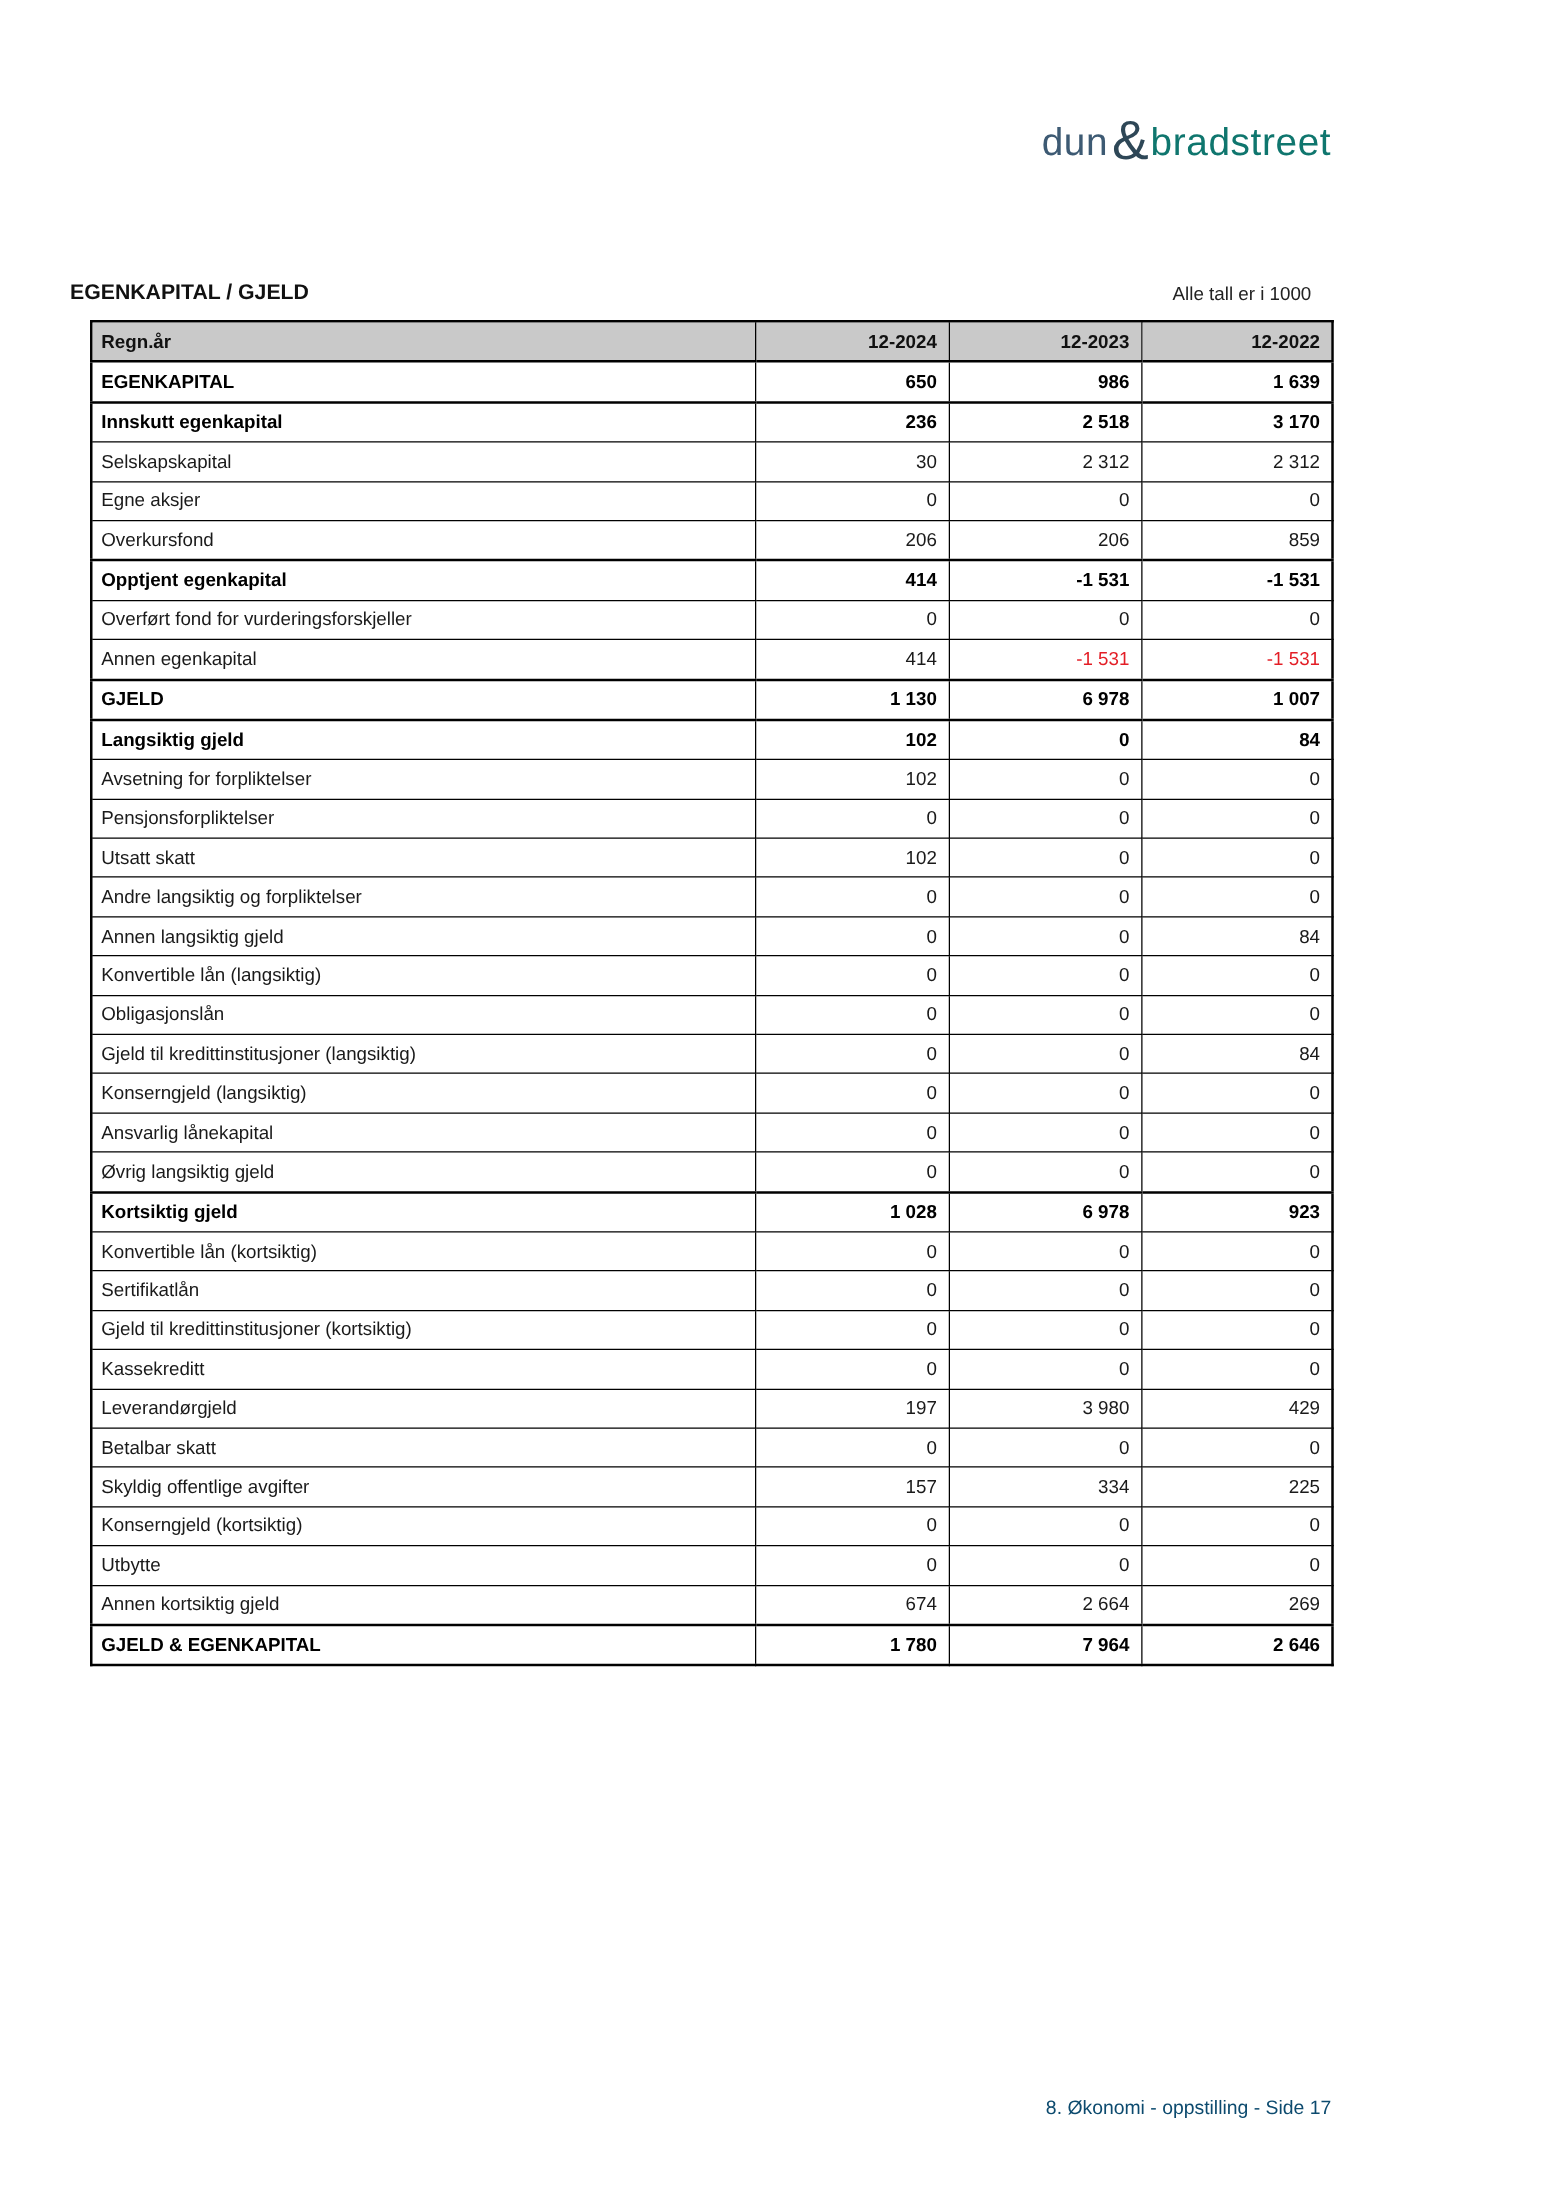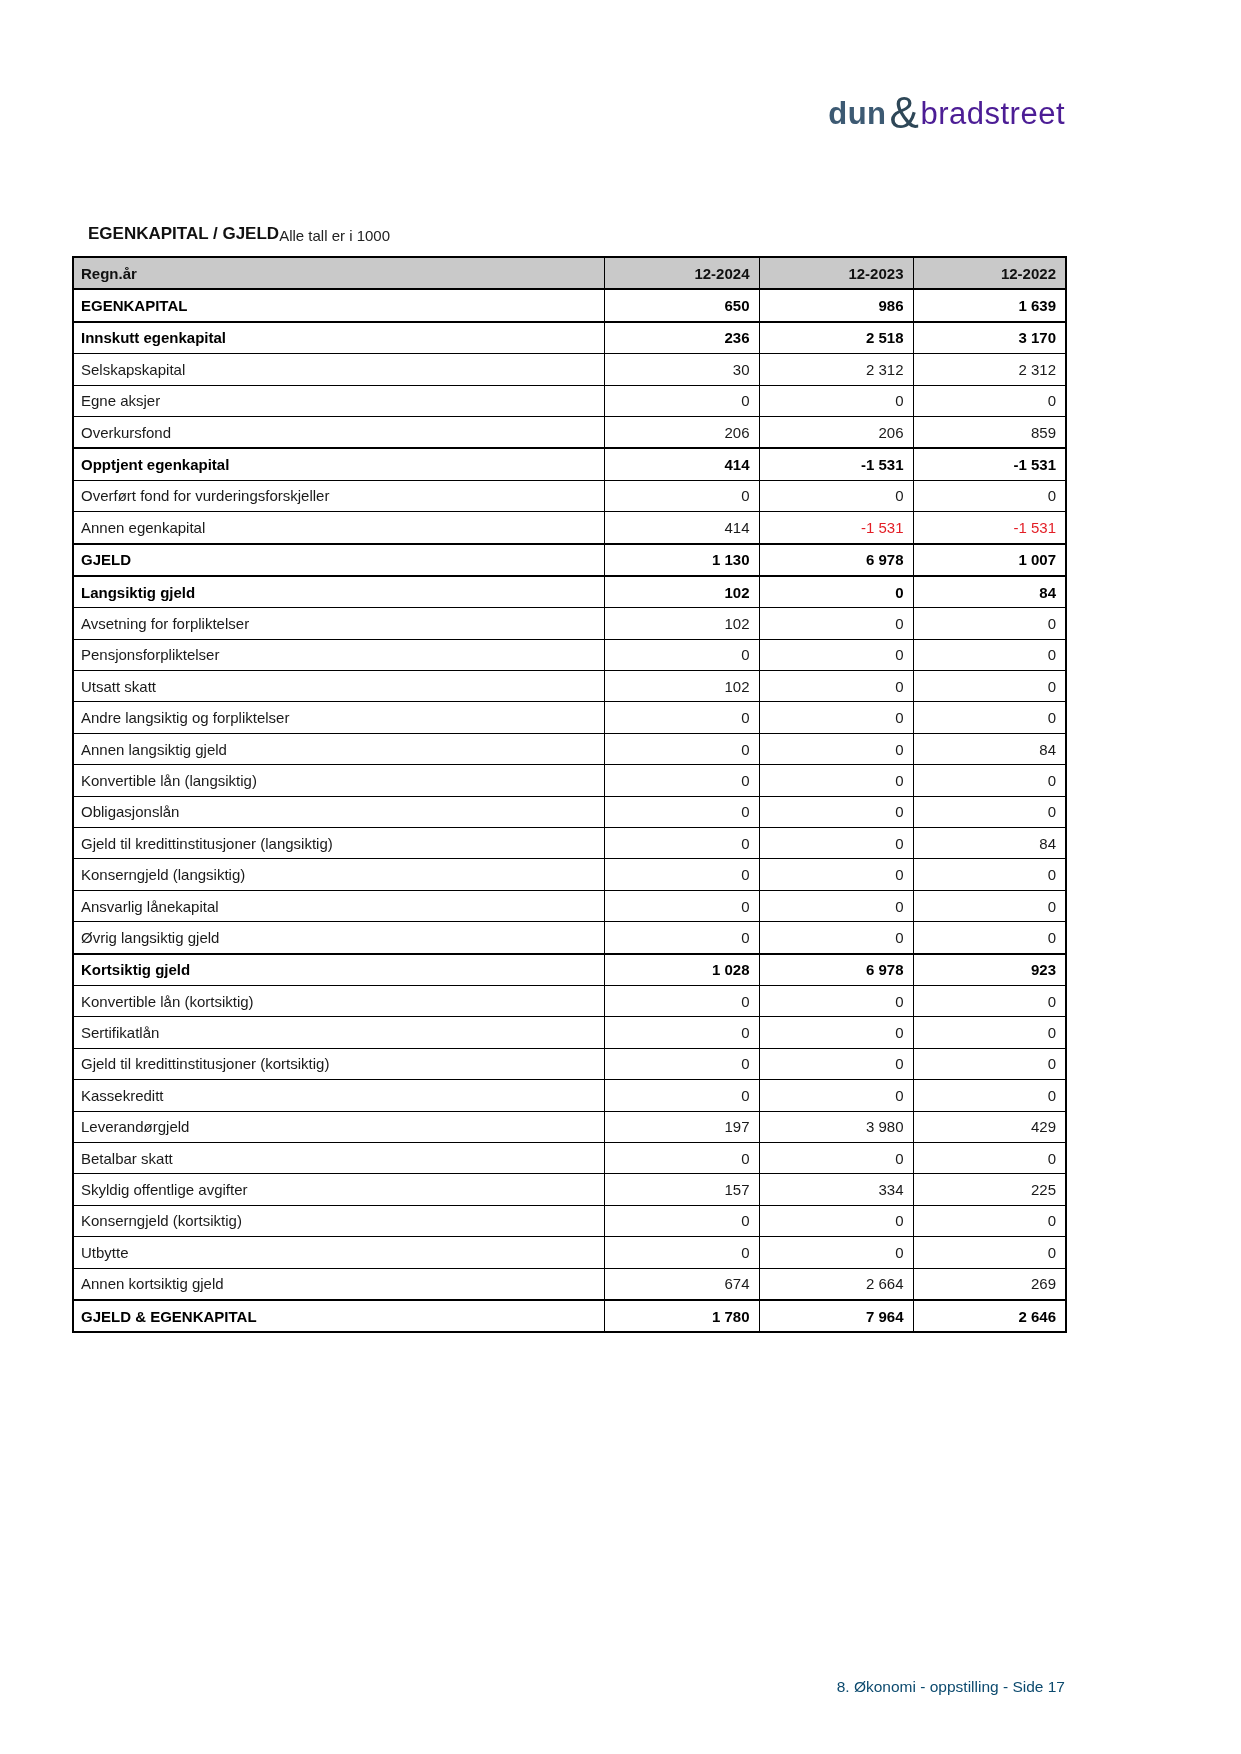--- a/index.html
+++ b/index.html
@@ -10,31 +10,31 @@
   }
   .page{position:absolute;inset:0;overflow:hidden;}
 
   
   .logo{
     position:absolute;top:70px;right:176px;
     display:flex;align-items:flex-end;line-height:1;
     font-family:"Liberation Sans", sans-serif;
     letter-spacing:0.5px;
   }
-  .logo .dun{font-size:31px;color:#3d5a73;font-weight:700;padding-bottom:2px;}
+  .logo .dun{font-size:31px;color:#3d5a73;font-weight:400;padding-bottom:2px;}
   .logo .amp{
     font-size:44px;color:#2e4757;font-weight:400;margin:0 1px 0 3px;
     position:relative;top:4px;
   }
-  .logo .brad{font-size:31px;color:#4c1d95;font-weight:400;padding-bottom:2px;margin-top:28px;}
+  .logo .brad{font-size:31px;color:#0f766e;font-weight:400;padding-bottom:2px;margin-top:28px;}
 
   
   .titlebar{
-    position:absolute;left:88px;top:224px;width:993px;
-    display:flex;justify-content:flex-start;align-items:flex-end;
+    position:absolute;left:56px;top:224px;width:993px;
+    display:flex;justify-content:space-between;align-items:flex-end;
   }
   .section-title{font-size:17px;font-weight:bold;color:#111;}
   .units-note{font-size:15px;color:#222;}
 
   
   table.balance{
     position:absolute;left:72px;top:256px;width:993px;
     border-collapse:collapse;table-layout:fixed;
     font-size:15px;
   }

